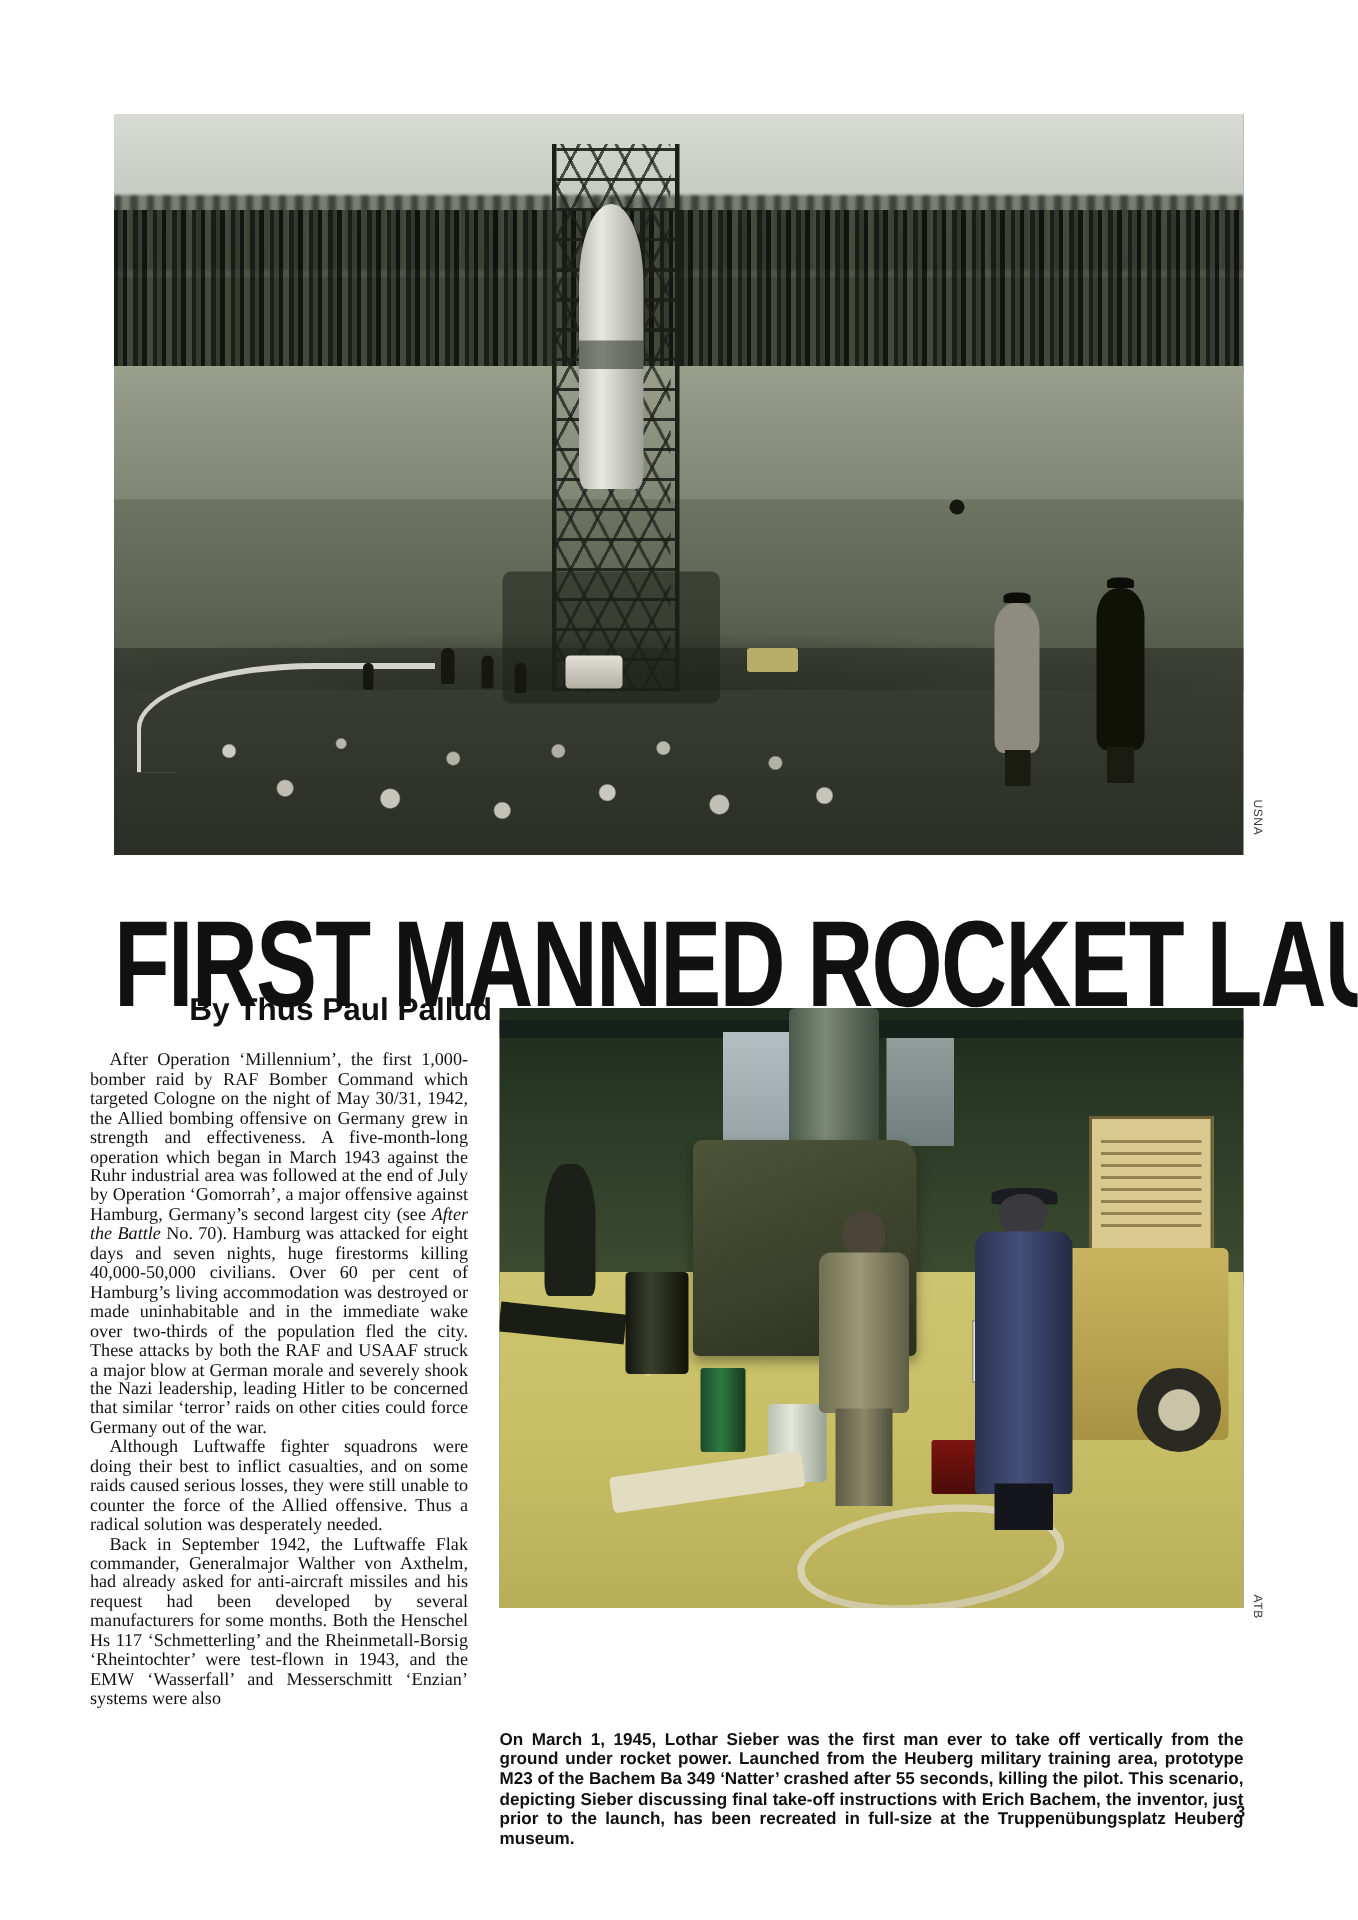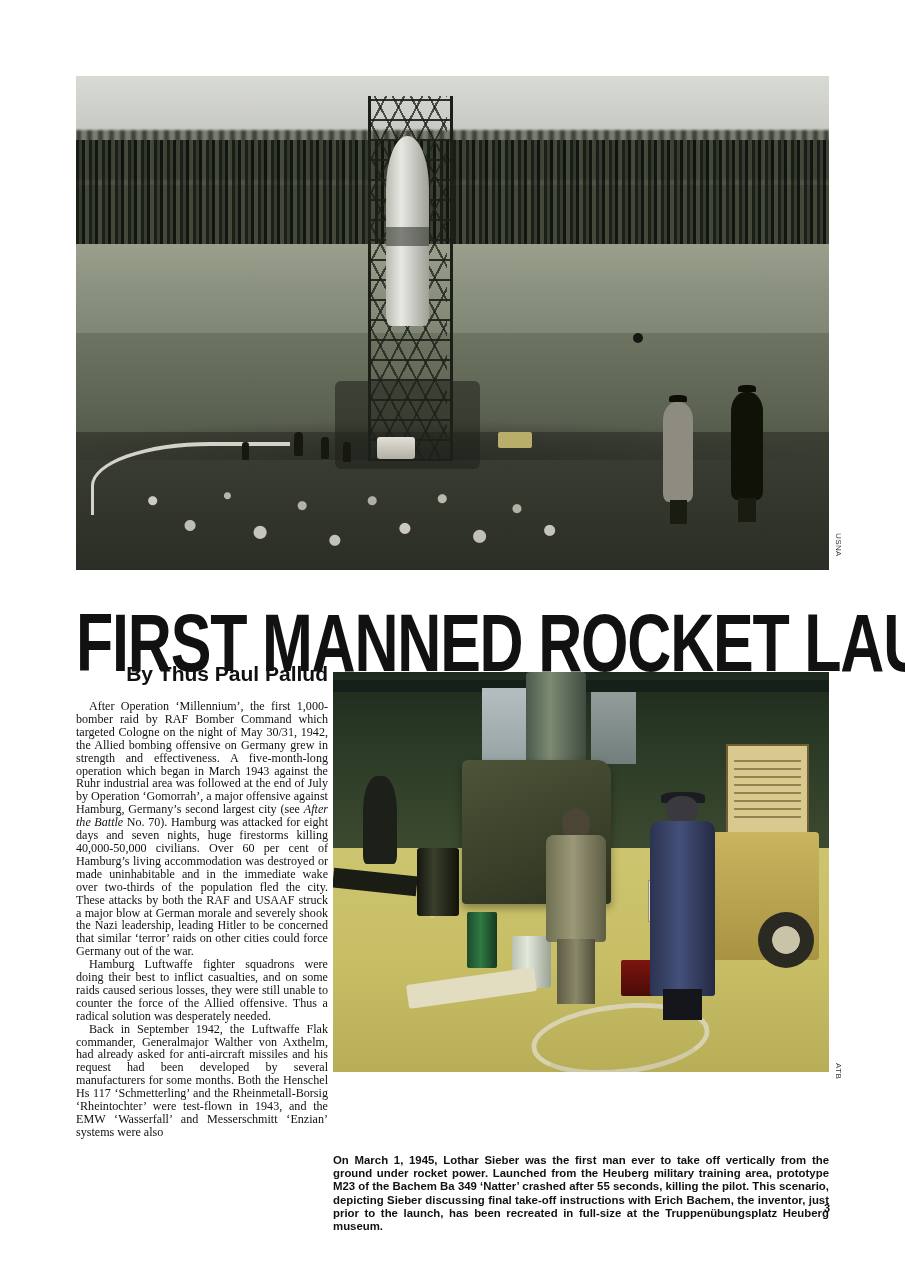--- a/index.html
+++ b/index.html
@@ -211,21 +211,21 @@
     text-align: right;
     font-family: "Liberation Sans", sans-serif;
     font-weight: bold;
     font-size: 21px;
     color: #111;
   }
 
   
   .col {
     position: absolute;
-    left: 76px;
+    left: 60px;
     top: 700px;
     width: 252px;
     font-size: 12.1px;
     line-height: 12.9px;
     text-align: justify;
     color: #111;
     hyphens: manual;
   }
   .col p { margin: 0; text-indent: 13px; }
   .col p.first { text-indent: 13px; }
@@ -457,21 +457,21 @@
   <div class="photo-credit credit-top">USNA</div>
 
   <h1 class="headline"><span>FIRST MANNED ROCKET LAUNCH</span></h1>
 
   <div class="byline">By Thus Paul Pallud</div>
 
   <div class="col">
     <p class="first">
       After Operation ‘Millennium’, the first 1,000-bomber raid by RAF Bomber Com­mand which targeted Cologne on the night of May 30/31, 1942, the Allied bombing offen­sive on Germany grew in strength and effec­tiveness. A five-month-long operation which began in March 1943 against the Ruhr indus­trial area was followed at the end of July by Operation ‘Gomorrah’, a major offensive against Hamburg, Germany’s second largest city (see <i>After the Battle</i> No. 70). Hamburg was attacked for eight days and seven nights, huge firestorms killing 40,000-50,000 civil­ians. Over 60 per cent of Hamburg’s living accommodation was destroyed or made uninhabitable and in the immediate wake over two-thirds of the population fled the city. These attacks by both the RAF and USAAF struck a major blow at German morale and severely shook the Nazi leader­ship, leading Hitler to be concerned that sim­ilar ‘terror’ raids on other cities could force Germany out of the war.
     </p>
-    <p>Hamburg Luftwaffe fighter squadrons were doing their best to inflict casualties, and on some raids caused serious losses, they were still unable to counter the force of the Allied offensive. Thus a radical solution was desperately needed.</p>
+    <p>Although Luftwaffe fighter squadrons were doing their best to inflict casualties, and on some raids caused serious losses, they were still unable to counter the force of the Allied offensive. Thus a radical solution was desperately needed.</p>
     <p>
       Back in September 1942, the Luftwaffe Flak commander, Generalmajor Walther von Axthelm, had already asked for anti-aircraft missiles and his request had been developed by several manufacturers for some months. Both the Henschel Hs 117 ‘Schmetterling’ and the Rheinmetall-Borsig ‘Rheintochter’ were test-flown in 1943, and the EMW ‘Wasserfall’ and Messerschmitt ‘Enzian’ systems were also
     </p>
   </div>
 
   <div class="mid-photo">
     <div class="mp-wall"></div>
     <div class="mp-ceiling-pipe"></div>
     <div class="mp-window"></div>
     <div class="mp-window2"></div>

